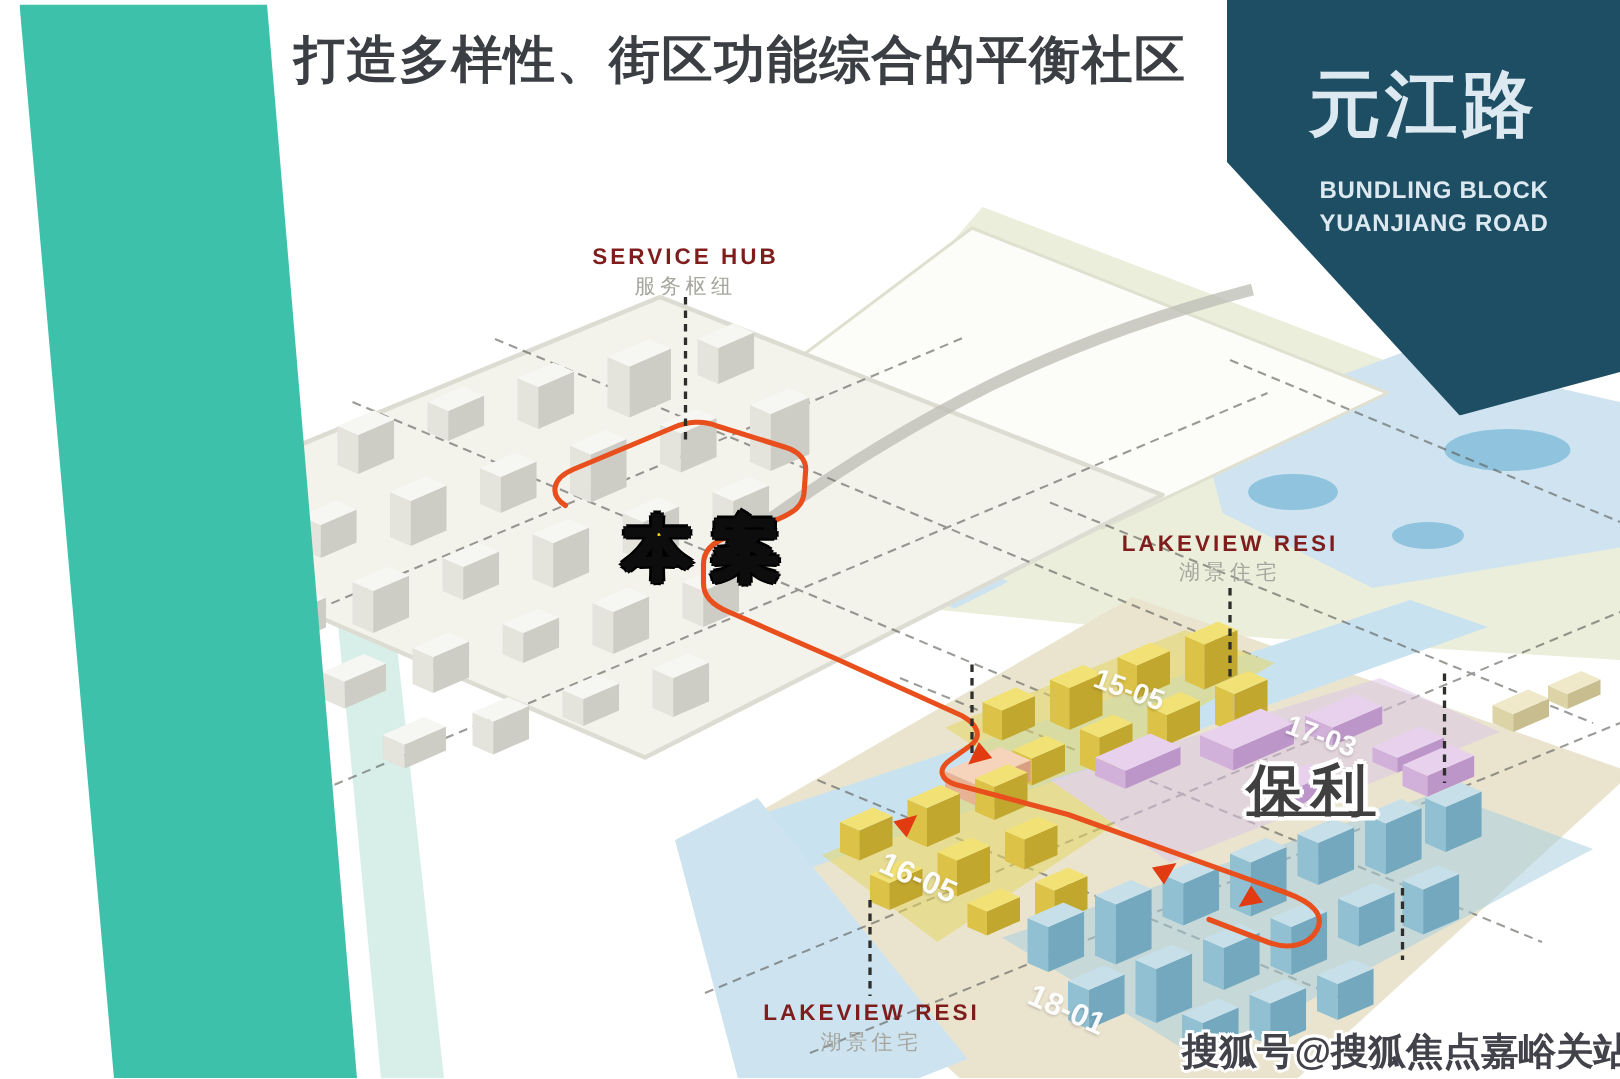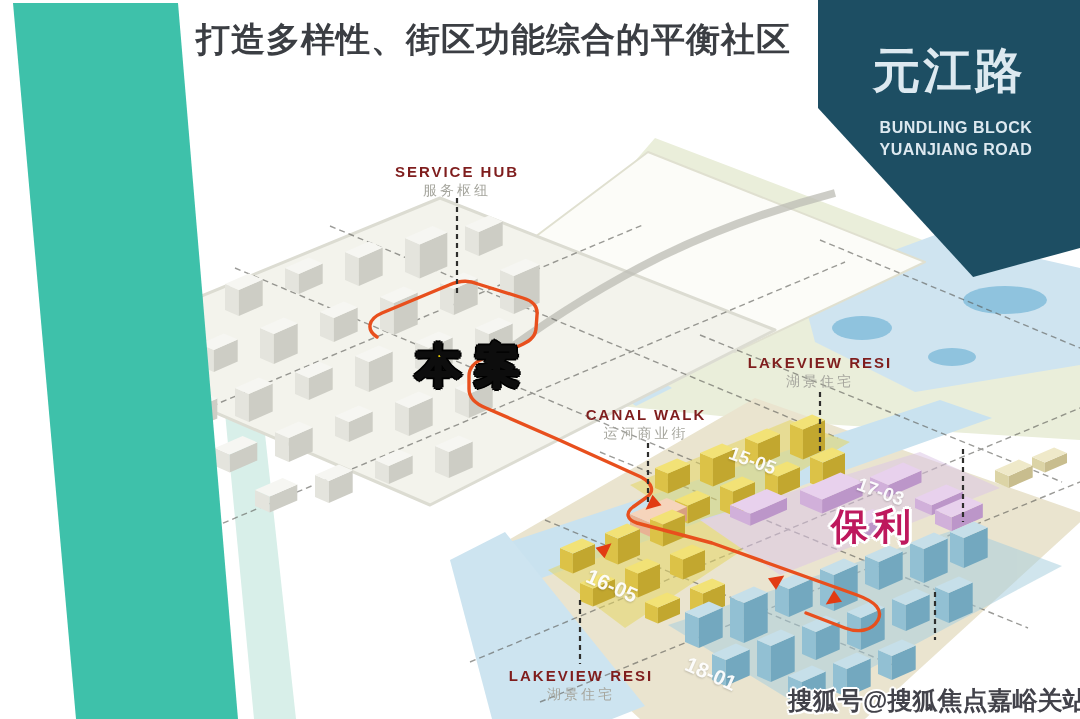--- a/index.html
+++ b/index.html
@@ -21,23 +21,23 @@
   
   .maplabel{position:absolute;text-align:center;transform:translateX(-50%);pointer-events:none;white-space:nowrap;}
   .maplabel .en{font-size:15px;font-weight:700;letter-spacing:2px;color:#7f1d1d;}
   .maplabel .zh{font-size:14px;font-weight:400;letter-spacing:3px;color:#a6a69e;margin-top:2px;}
   .plotnum{position:absolute;color:rgba(255,255,255,.95);font-weight:700;white-space:nowrap;
            text-shadow:0 1px 2px rgba(0,0,0,.18);pointer-events:none;}
   
   #site-callout{position:absolute;left:416px;top:316px;font-size:45px;font-weight:900;color:#ffdf00;
       letter-spacing:14px;white-space:nowrap;-webkit-text-stroke:2.5px #0d0d0d;
       text-shadow:-2px -2px 0 #000,2px -2px 0 #000,-2px 2px 0 #000,2px 2px 0 #000,0 -3px 0 #000,0 3px 0 #000,-3px 0 0 #000,3px 0 0 #000;margin-top:20px;}
-  #developer-callout{position:absolute;left:831px;top:504px;font-size:37px;font-weight:900;color:#be185d;
+  #developer-callout{position:absolute;left:831px;top:504px;font-size:37px;font-weight:900;color:#404040;
       letter-spacing:6px;line-height:46px;white-space:nowrap;
-      text-shadow:-2px -2px 0 #fff,2px -2px 0 #fff,-2px 2px 0 #fff,2px 2px 0 #fff,0 -3px 0 #fff,0 3px 0 #fff,-3px 0 0 #fff,3px 0 0 #fff;}
+      text-shadow:-2px -2px 0 #fff,2px -2px 0 #fff,-2px 2px 0 #fff,2px 2px 0 #fff,0 -3px 0 #fff,0 3px 0 #fff,-3px 0 0 #fff,3px 0 0 #fff;text-decoration:underline;}
   
   #watermark{position:absolute;left:788px;top:684px;font-size:25px;font-weight:700;color:#42424a;white-space:nowrap;
       text-shadow:-1.5px -1.5px 0 #fff,1.5px -1.5px 0 #fff,-1.5px 1.5px 0 #fff,1.5px 1.5px 0 #fff,0 2px 0 #fff,2px 0 0 #fff,-2px 0 0 #fff,0 -2px 0 #fff;}
   svg{position:absolute;left:0;top:0;}
 </style>
 </head>
 <body>
 
 <div id="stage">
 
@@ -323,24 +323,20 @@
   </div>
 
   <div class="maplabel" style="left:457px;top:163px;">
     <div class="en">SERVICE HUB</div>
     <div class="zh">服务枢纽</div>
   </div>
   <div class="maplabel" style="left:820px;top:354px;">
     <div class="en">LAKEVIEW RESI</div>
     <div class="zh">湖景住宅</div>
   </div>
-  <div class="maplabel" style="left:646px;top:406px;">
-    <div class="en">CANAL WALK</div>
-    <div class="zh">运河商业街</div>
-  </div>
   <div class="maplabel" style="left:581px;top:667px;">
     <div class="en">LAKEVIEW RESI</div>
     <div class="zh">湖景住宅</div>
   </div>
 
   <div class="plotnum" style="left:728px;top:450px;font-size:19px;transform:rotate(20deg);">15-05</div>
   <div class="plotnum" style="left:856px;top:481px;font-size:19px;transform:rotate(20deg);">17-03</div>
   <div class="plotnum" style="left:585px;top:574px;font-size:21px;transform:rotate(24deg);">16-05</div>
   <div class="plotnum" style="left:684px;top:662px;font-size:21px;transform:rotate(24deg);">18-01</div>
 

